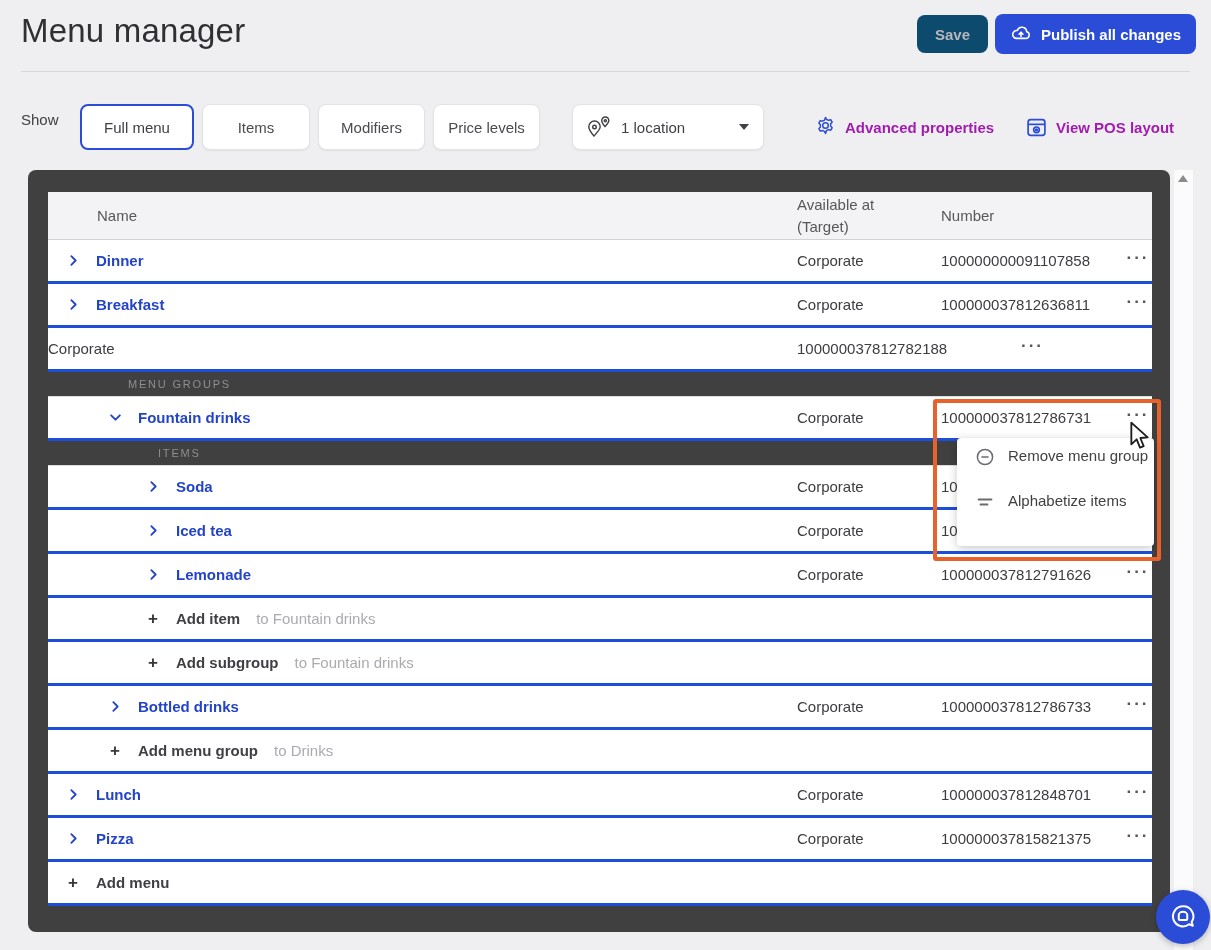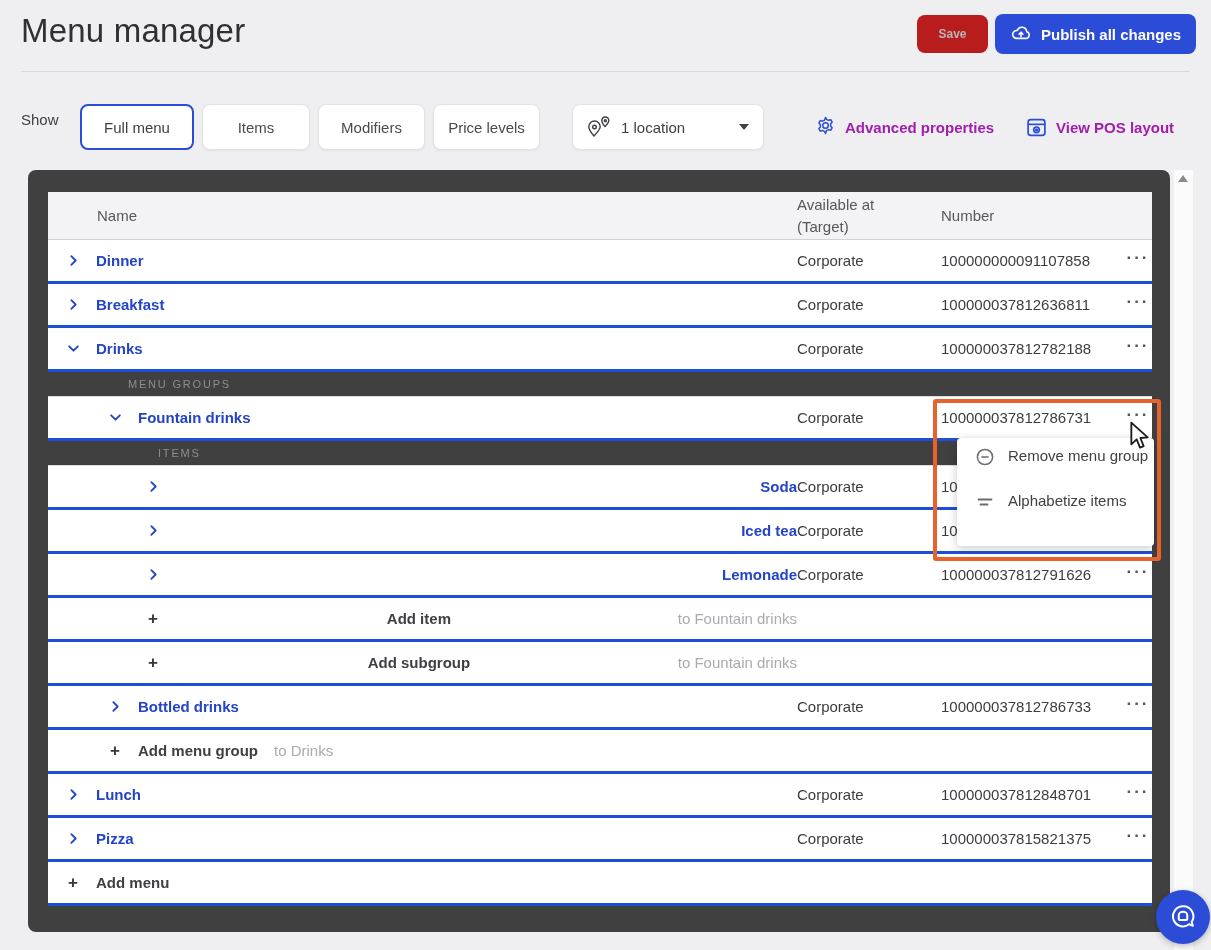--- a/index.html
+++ b/index.html
@@ -11,21 +11,21 @@
     overflow:hidden;
     color:#3f3f44;
   }
   
   .page-title {
     position:absolute; left:21px; top:12px;
     font-size:33px; font-weight:500; color:#2f2f34; letter-spacing:.2px;
   }
   .btn-save {
     position:absolute; left:917px; top:15px; width:71px; height:38px;
-    background:#b91c1c; color:#b7b7bc; font-weight:700; font-size:12px;
+    background:#0c4a6e; color:#b7b7bc; font-weight:700; font-size:15px;
     border:none; border-radius:8px; cursor:default;
   }
   .btn-publish {
     position:absolute; left:995px; top:14px; width:201px; height:40px;
     background:#2b4cd7; color:#fff; font-weight:700; font-size:15px;
     border:none; border-radius:8px; display:flex; align-items:center;
     justify-content:center; gap:9px; cursor:pointer;
   }
   .header-divider {
     position:absolute; left:21px; top:71px; width:1169px; height:1px;
@@ -80,21 +80,21 @@
   .label-row {
     height:25px; display:flex; align-items:center;
     border-bottom:1px solid #dddde0; font-size:11px; color:#8d8d93;
     letter-spacing:1.8px;
   }
   .label-row.ind-groups { padding-left:80px; }
   .label-row.ind-items  { padding-left:110px; }
   .name-cell { display:flex; align-items:center; gap:16px; }
   .t-menu .name-cell, .t-add-menu .name-cell { padding-left:18px; }
   .t-group .name-cell, .t-add-group .name-cell { padding-left:60px; }
-  .t-item .name-cell, .t-add-item .name-cell { padding-left:98px;justify-content:space-between; }
+  .t-item .name-cell, .t-add-item .name-cell { padding-left:98px; }
   .row-icon { width:14px; display:flex; justify-content:center; align-items:center; }
   .row-icon.blue { color:#2444c8; }
   .row-icon.dark { color:#37373c; font-weight:700; font-size:17px; }
   .name-link { color:#2444c8; font-weight:700; cursor:pointer; }
   .add-label { color:#3f3f44; font-weight:600; cursor:pointer; }
   .add-suffix { color:#aaaab0; font-weight:400; }
   .avail-cell, .num-cell { color:#3c3c41; }
   .act-cell { display:flex; justify-content:center; }
   .ellipsis-btn {
     color:#55555a; font-weight:900; font-size:17px; letter-spacing:2px;
@@ -226,29 +226,20 @@
       <span class="row-main name-link">Breakfast</span>
 
     </div>
     <div class="avail-cell">Corporate</div>
     <div class="num-cell">100000037812636811</div>
     <div class="act-cell">
             <span class="ellipsis-btn">···</span>
           </div>
   </div>
         <div class="trow t-menu">
-    <div class="name-cell">
-      <span class="row-icon blue">
-              <svg width="13" height="13" viewBox="0 0 12 12" fill="none" stroke="currentColor" stroke-width="1.7" stroke-linecap="round" stroke-linejoin="round">
-                <path d="M2 4l4 4 4-4"></path>
-              </svg>
-            </span>
-      <span class="row-main name-link">Drinks</span>
-
-    </div>
     <div class="avail-cell">Corporate</div>
     <div class="num-cell">100000037812782188</div>
     <div class="act-cell">
             <span class="ellipsis-btn">···</span>
           </div>
   </div>
         <div class="label-row ind-groups">
           <span>MENU GROUPS</span>
         </div>
         <div class="trow t-group">

